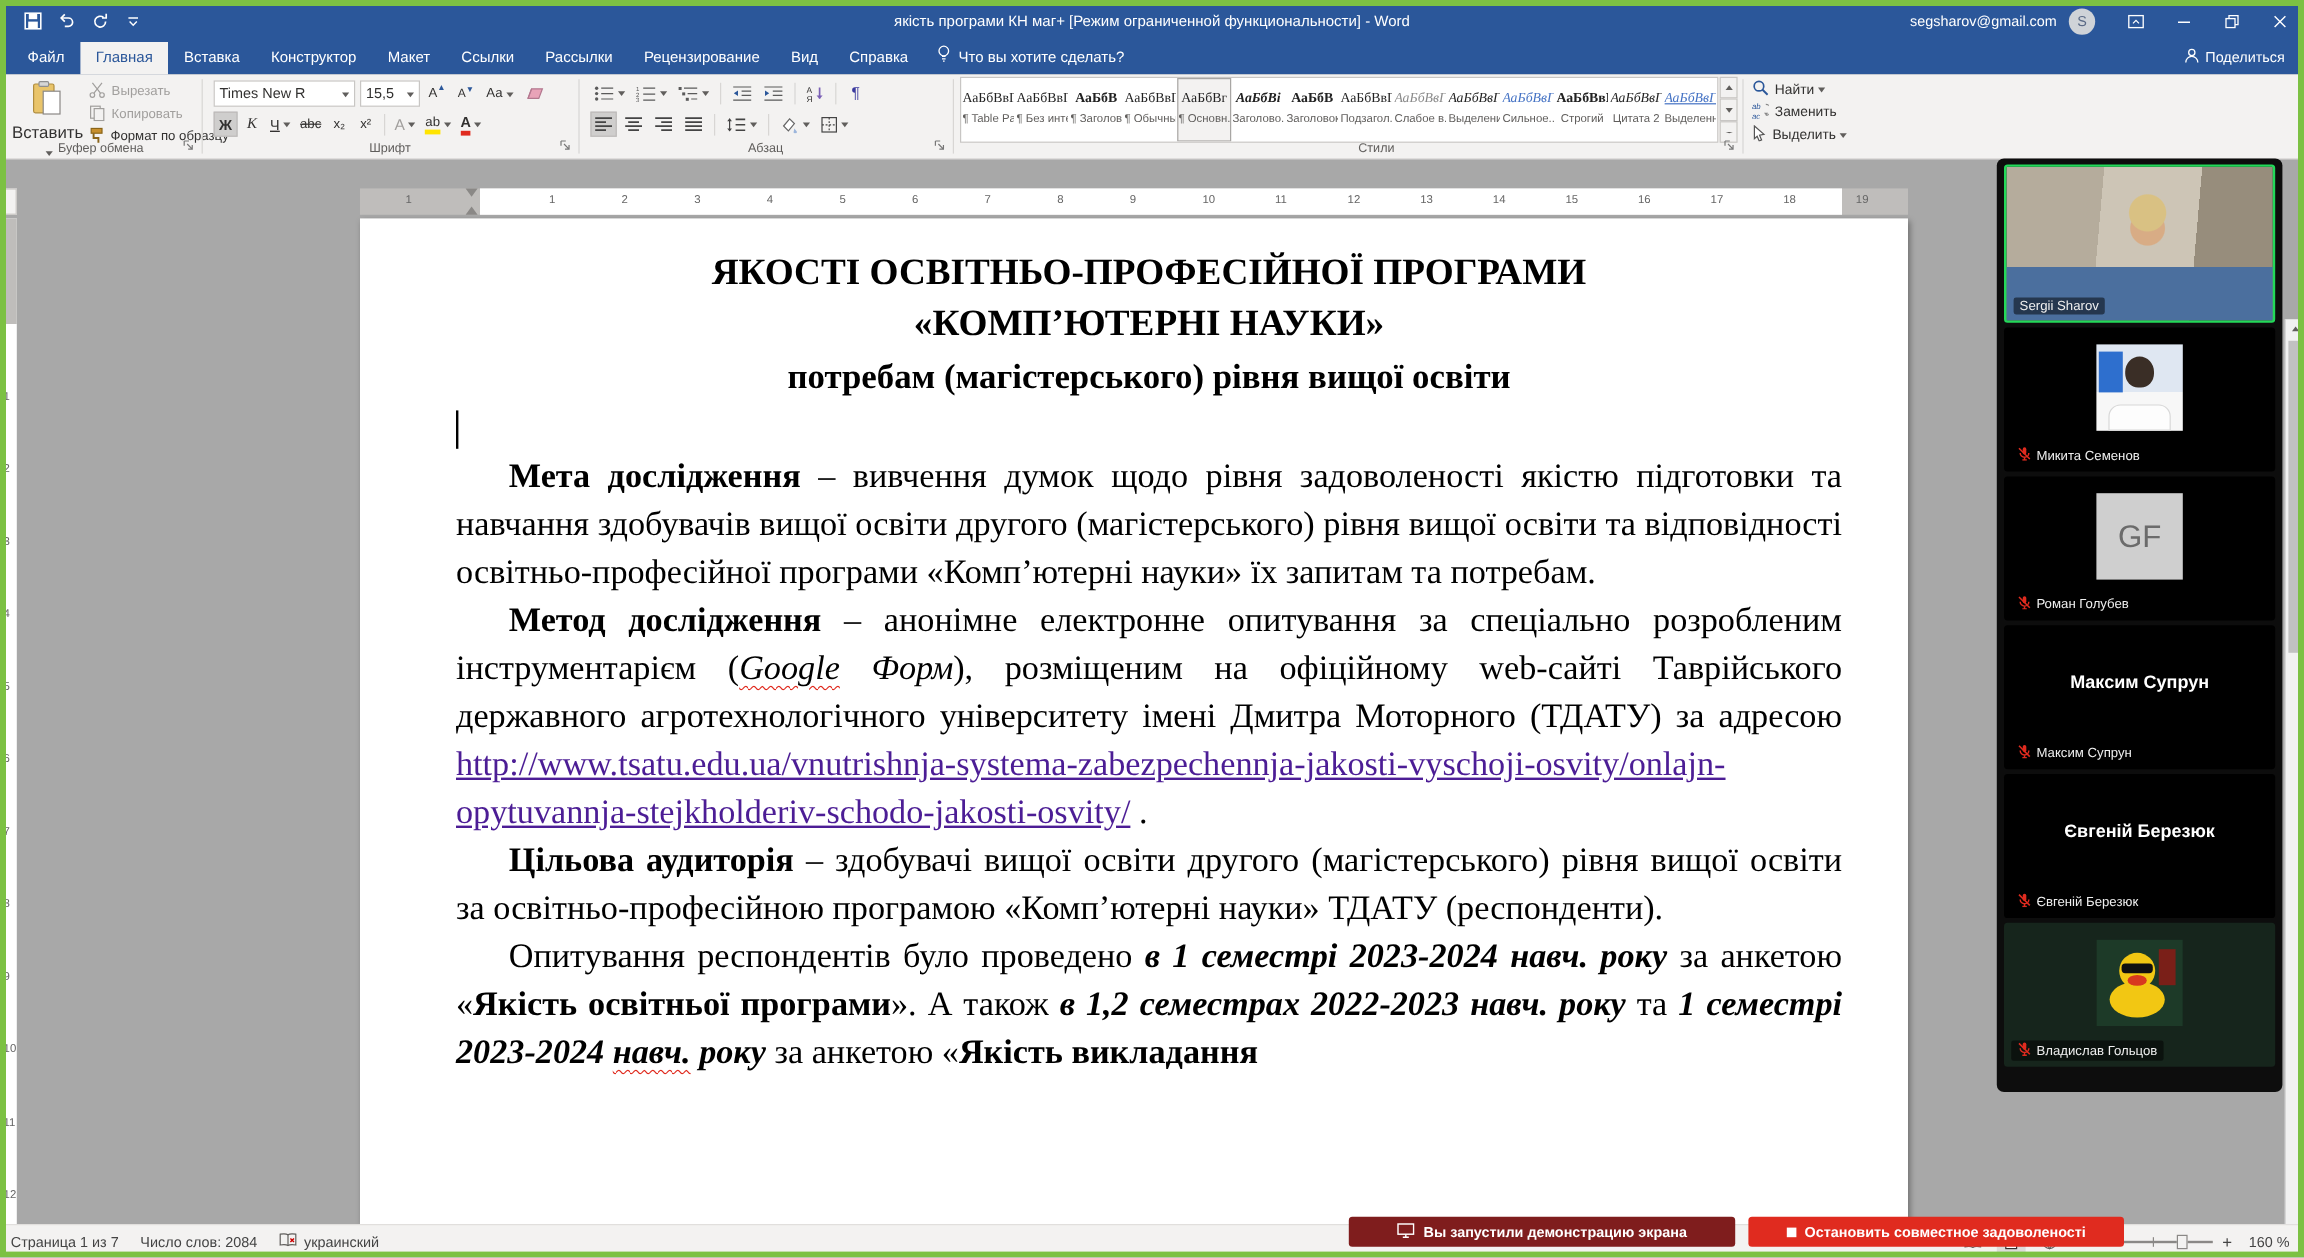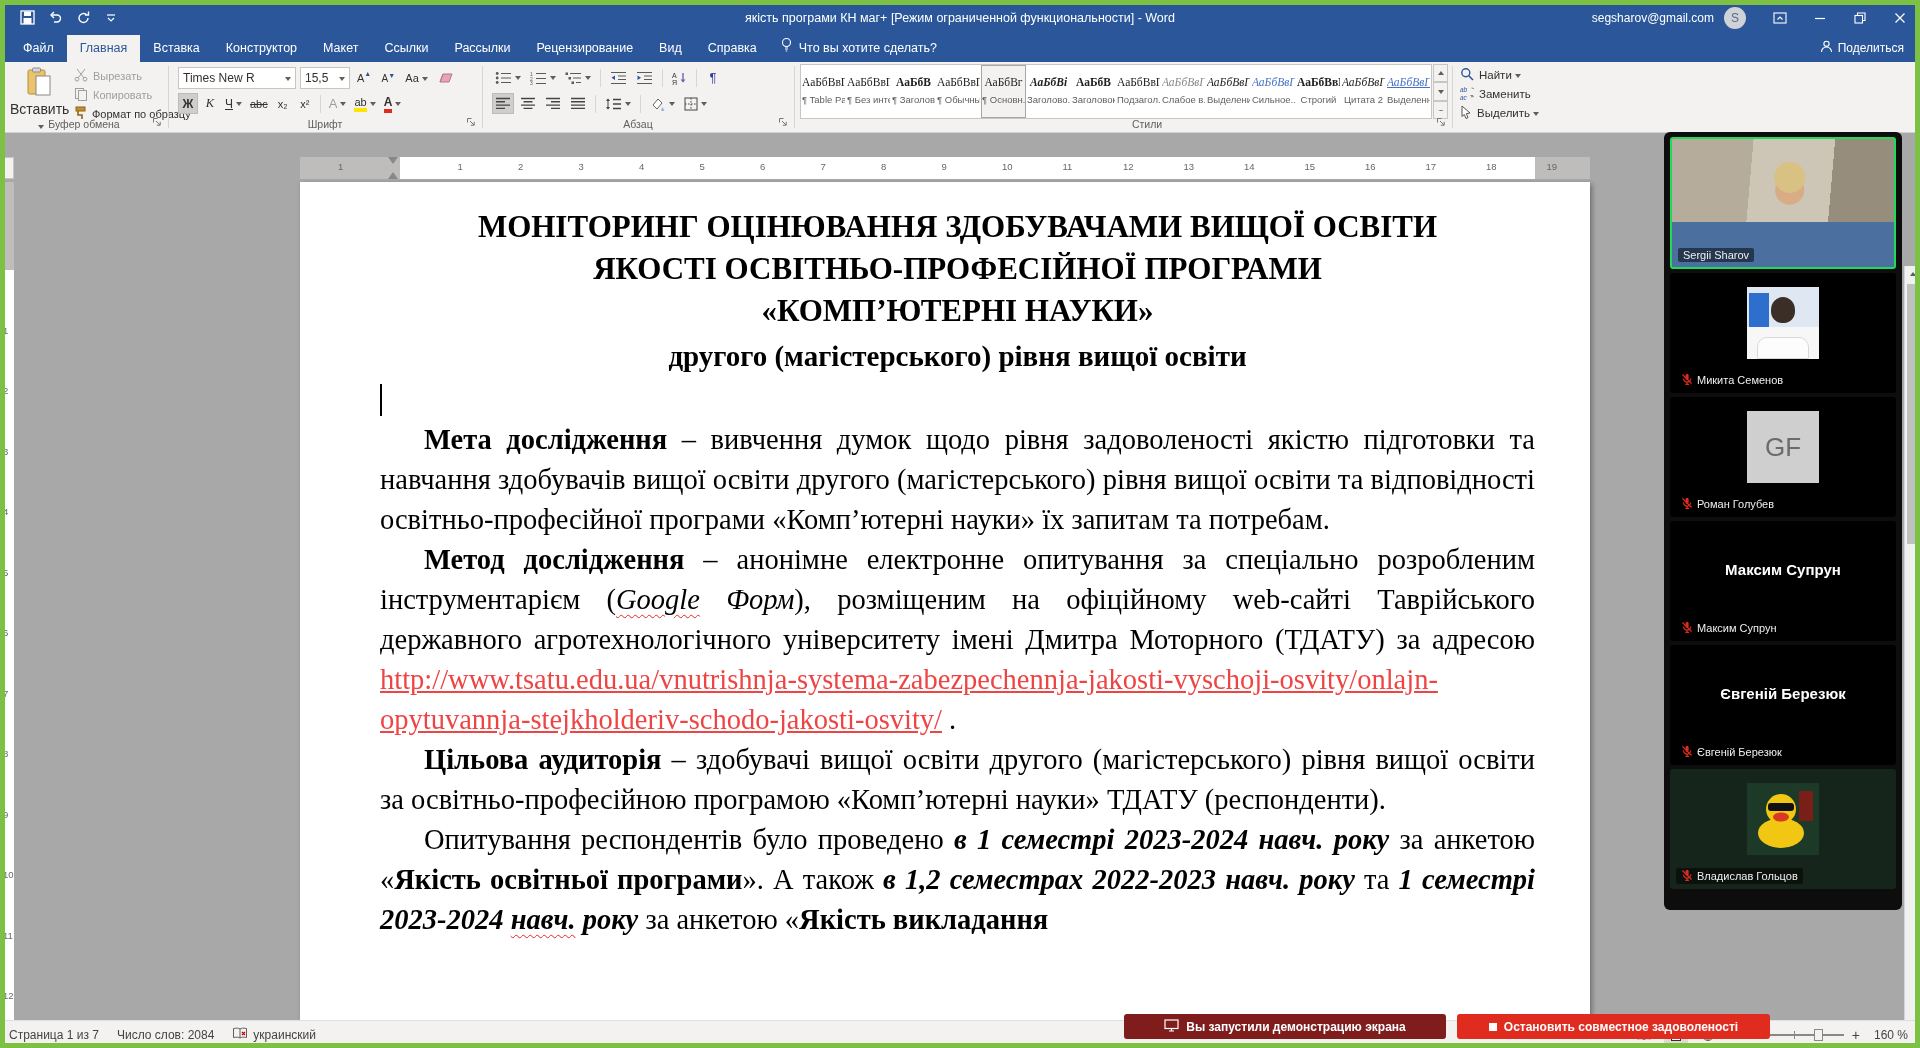--- a/index.html
+++ b/index.html
@@ -85,21 +85,21 @@
   .tri-up-mk { border:5px solid transparent; border-bottom:7px solid #8a8886; position:absolute; top:8px; left:-5px; }
 
   .page { position:absolute; left:300px; top:49px; width:1290px; height:838px; background:#fff; box-shadow:2px 2px 5px rgba(0,0,0,.35); padding:24px 55px 0 80px; overflow:hidden; }
   .doc-title { font-family:"Liberation Serif",serif; font-size:31px; font-weight:bold; line-height:42px; text-align:center; color:#000; }
   .doc-sub { font-family:"Liberation Serif",serif; font-size:29px; font-weight:bold; line-height:48px; text-align:center; color:#000; }
   .empty-line { height:40px; display:flex; align-items:center; }
   .caret { display:inline-block; width:2px; height:32px; background:#000; }
   .doc-p { font-family:"Liberation Serif",serif; font-size:28.5px; line-height:40px; color:#000; text-align:justify; text-indent:44px; }
   .run.b { font-weight:bold; }
   .run.i { font-style:italic; }
-  .run.link { color:#ef4444; text-decoration:underline; overflow-wrap:anywhere; }
+  .run.link { color:#4c1d95; text-decoration:underline; overflow-wrap:anywhere; }
   .run.sp { text-decoration-line:underline; text-decoration-style:wavy; text-decoration-color:#e02b1f; text-decoration-thickness:1px; text-underline-offset:5px; }
   .run.i.sp { text-decoration-line:underline; text-decoration-style:wavy; text-decoration-color:#e02b1f; }
 
   
   .vscroll { position:absolute; right:0px; top:133px; width:16px; height:887px; background:#f1f1f1; border-left:1px solid #d6d6d6; }
   .vscroll .up { height:16px; display:flex; align-items:center; justify-content:center; }
   .vscroll .thumb { position:absolute; top:18px; left:2px; width:11px; height:260px; background:#c1c1c1; }
 
   
   .zoom-panel { position:absolute; left:1664px; top:132px; width:238px; height:778px; background:#0d0d0d; border-radius:6px; padding:5px 6px; z-index:20; display:flex; flex-direction:column; gap:4px; }
@@ -567,25 +567,24 @@
         <span class="vnum" style="top: 505.5px;">7</span>
         <span class="vnum" style="top: 566px;">8</span>
         <span class="vnum" style="top: 626.5px;">9</span>
         <span class="vnum" style="top: 687px;">10</span>
         <span class="vnum" style="top: 747.5px;">11</span>
         <span class="vnum" style="top: 808px;">12</span>
       </div>
 
     <div class="page">
       <div id="docTitle">
-          <div class="doc-title">МОНІТОРИНГ ОЦІНЮВАННЯ ЗДОБУВАЧАМИ ВИЩОЇ ОСВІТИ</div>
           <div class="doc-title">ЯКОСТІ ОСВІТНЬО-ПРОФЕСІЙНОЇ ПРОГРАМИ</div>
           <div class="doc-title">«КОМП’ЮТЕРНІ НАУКИ»</div>
         </div>
-      <div class="doc-sub">другого (магістерського) рівня вищої освіти</div>
+      <div class="doc-sub">потребам (магістерського) рівня вищої освіти</div>
       <div class="empty-line">
           <span class="caret"></span>
         </div>
       <div id="docBody">
           <p class="doc-p"><span class="run b">Мета дослідження</span><span class="run"> – вивчення думок щодо рівня задоволеності якістю підготовки та навчання здобувачів вищої освіти другого (магістерського) рівня вищої освіти та відповідності освітньо-професійної програми «Комп’ютерні науки» їх запитам та потребам.</span></p>
           <p class="doc-p"><span class="run b">Метод дослідження</span><span class="run"> – анонімне електронне опитування за спеціально розробленим інструментарієм (</span><span class="run i sp">Google</span><span class="run i"> </span><span class="run i">Форм</span><span class="run">), розміщеним на офіційному web-сайті Таврійського державного агротехнологічного університету імені Дмитра Моторного (ТДАТУ) за адресою </span><span class="run link">http://www.tsatu.edu.ua/vnutrishnja-systema-zabezpechennja-jakosti-vyschoji-osvity/onlajn-opytuvannja-stejkholderiv-schodo-jakosti-osvity/</span><span class="run"> .</span></p>
           <p class="doc-p"><span class="run b">Цільова аудиторія</span><span class="run"> – здобувачі вищої освіти другого (магістерського) рівня вищої освіти за  освітньо-професійною програмою «Комп’ютерні науки» ТДАТУ (респонденти).</span></p>
           <p class="doc-p"><span class="run">Опитування респондентів було проведено </span><span class="run b i">в 1 семестрі 2023-2024 навч. року</span><span class="run"> за анкетою «</span><span class="run b">Якість освітньої програми</span><span class="run">». А також </span><span class="run b i">в 1,2 семестрах 2022-2023 навч. року</span><span class="run"> та </span><span class="run b i">1 семестрі 2023-2024 </span><span class="run b i sp">навч.</span><span class="run b i"> року</span><span class="run"> за анкетою «</span><span class="run b">Якість викладання</span></p>
         </div>
     </div>

